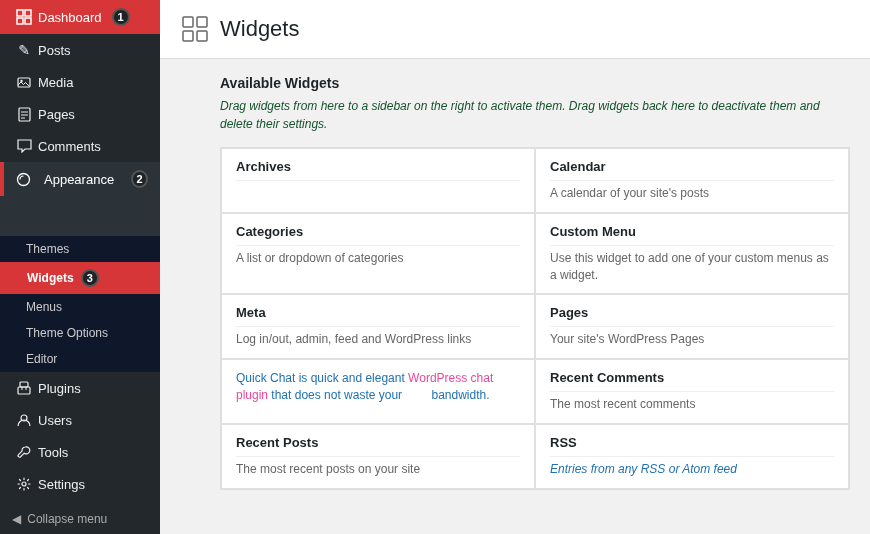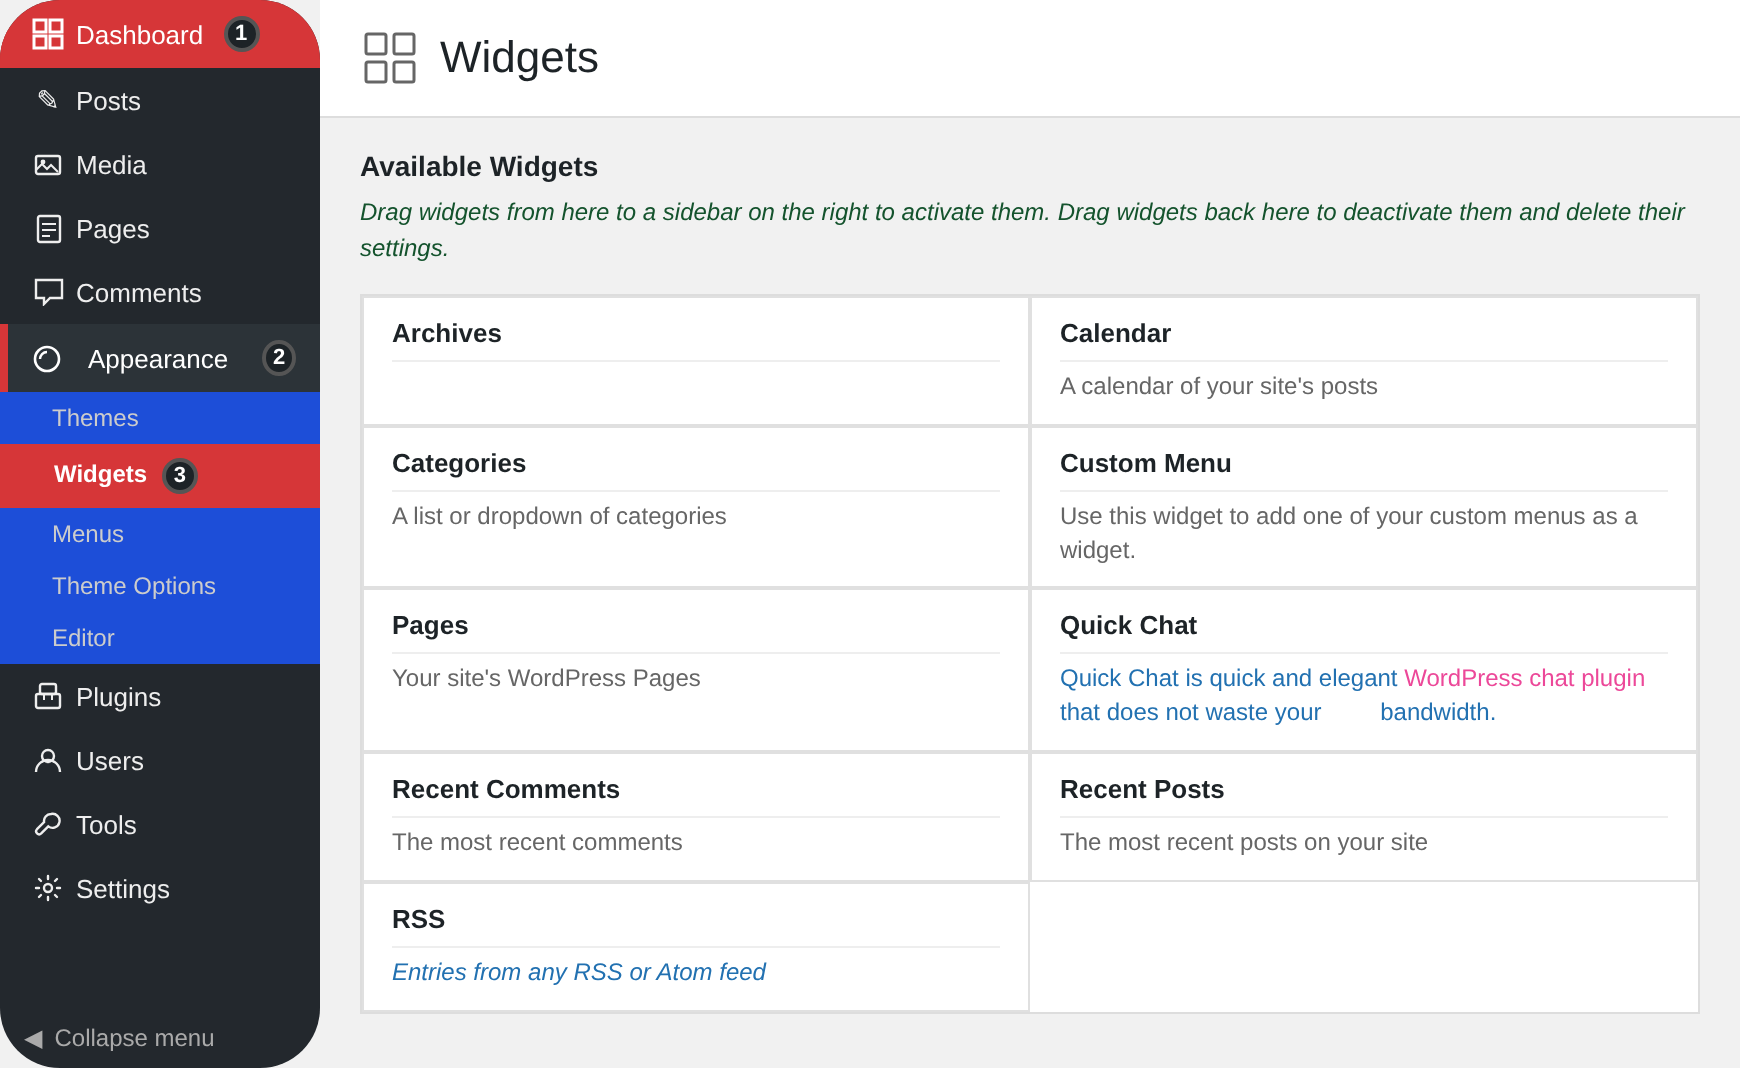--- a/index.html
+++ b/index.html
@@ -8,21 +8,20 @@
     
     #sidebar {
       width: 160px;
       min-width: 160px;
       background: #23282d;
       color: #eee;
       display: flex;
       flex-direction: column;
       height: 534px;
       overflow-y: auto;
-      border-radius: 30px;
     }
     .nav-item {
       display: flex;
       align-items: center;
       padding: 8px 12px;
       gap: 6px;
       color: #eee;
       cursor: pointer;
       font-size: 13px;
       border-left: 4px solid transparent;
@@ -36,21 +35,21 @@
       display: flex;
       align-items: center;
       padding: 8px 12px;
       gap: 13px;
       color: #eee;
       border-left: 4px solid #d63638;
       background: #2c3338;
       cursor: pointer;
     }
     .appearance-header .label { font-size: 13px; color: #fff; }
-    .sub-menu { background: #1d4ed8; }
+    .sub-menu { background: #0f172a; margin-top: 40px; }
     .sub-item {
       padding: 6px 12px 6px 26px;
       color: #ccc;
       cursor: pointer;
       font-size: 12px;
       display: block;
     }
     .sub-item.active { background: #d63638; color: #fff; font-weight: bold; border: 1px solid #d63638; }
 
     .collapse-menu {
@@ -101,21 +100,21 @@
       color: #1d2327;
     }
     .widgets-icon {
       width: 30px;
       height: 30px;
       display: inline-flex;
       align-items: center;
       justify-content: center;
     }
 
-    .content-area { padding: 16px 20px; }
+    .content-area { padding: 16px 20px; margin-left: 40px; }
 
     .section-title {
       font-size: 14px;
       font-weight: 600;
       color: #1d2327;
       margin-bottom: 6px;
     }
     .section-description {
       font-size: 12px;
       color: #14532d;
@@ -306,26 +305,29 @@
       <div class="widget-cell">
         <div class="widget-name">Categories</div>
         <div class="widget-desc">A list or dropdown of categories</div>
       </div>
       <div class="widget-cell">
         <div class="widget-name">Custom Menu</div>
         <div class="widget-desc">Use this widget to add one of your custom menus as a widget.</div>
       </div>
 
       <div class="widget-cell">
+        <div class="widget-name">Meta</div>
+        <div class="widget-desc">Log in/out, admin, feed and WordPress links</div>
+      </div>
+      <div class="widget-cell">
         <div class="widget-name">Pages</div>
         <div class="widget-desc">Your site's WordPress Pages</div>
       </div>
 
       <div class="widget-cell">
-        <div class="widget-name">Quick Chat</div>
         <div class="widget-desc link-text">Quick Chat is quick and elegant <span style="color:#ec4899;">WordPress chat plugin</span> that does not waste your <span style="color:#2271b1;padding-left:26px;">bandwidth</span>.</div>
       </div>
       <div class="widget-cell">
         <div class="widget-name">Recent Comments</div>
         <div class="widget-desc">The most recent comments</div>
       </div>
 
       <div class="widget-cell">
         <div class="widget-name">Recent Posts</div>
         <div class="widget-desc">The most recent posts on your site</div>

